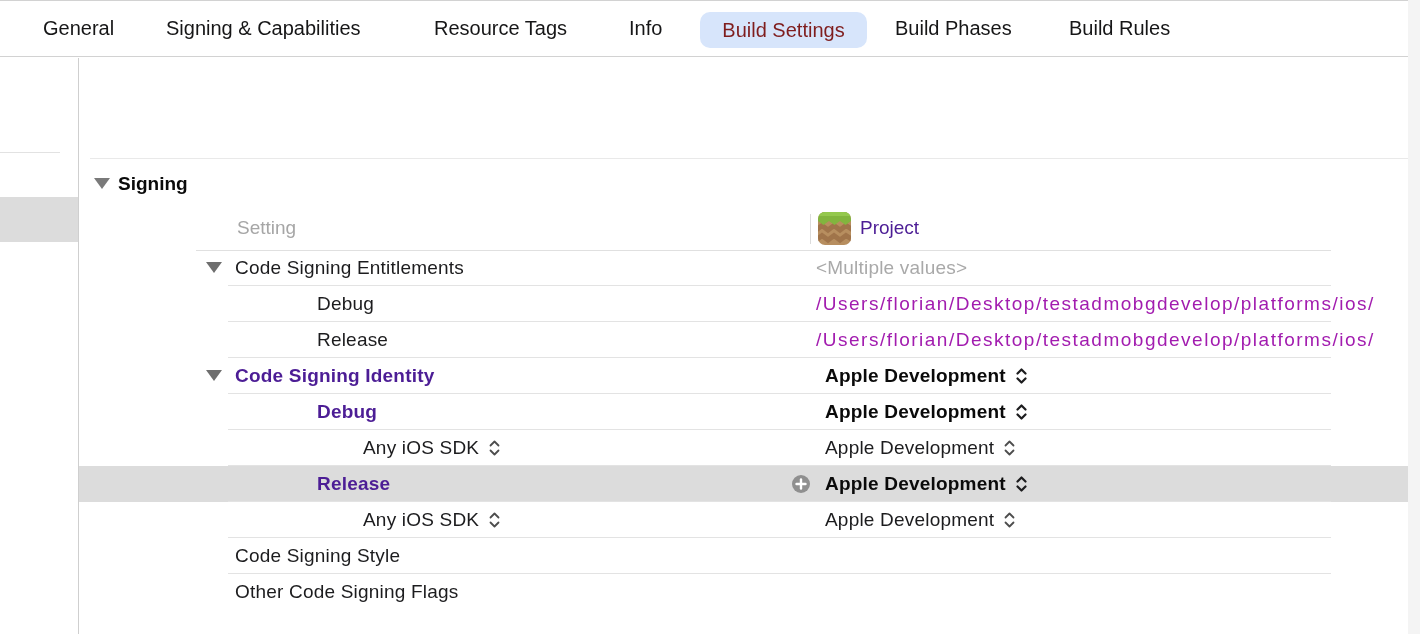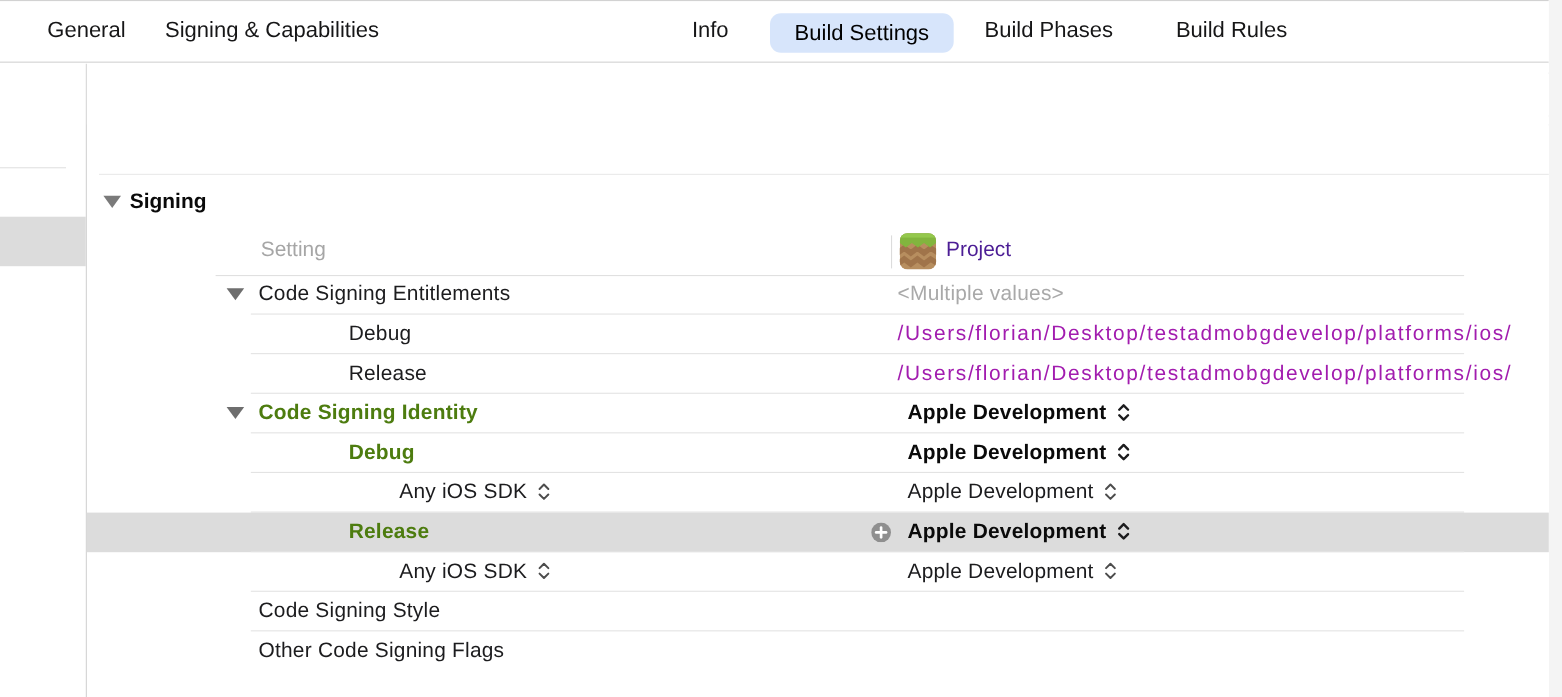--- a/index.html
+++ b/index.html
@@ -4,21 +4,21 @@
 <style>
   html,body{margin:0;padding:0;background:#f4f4f4;}
   .screen{
     position:relative;width:1408px;height:634px;overflow:hidden;background:#fff;
     font-family:"Liberation Sans",sans-serif;color:#1c1c1e;
   }
   
   .tabbar{position:absolute;top:0;left:0;right:0;height:57px;background:#fff;
     border-top:1px solid #d2d2d2;border-bottom:1px solid #d2d2d2;box-sizing:border-box;}
   .tab{position:absolute;top:0;line-height:55px;font-size:20px;color:#161617;white-space:nowrap;cursor:default;}
-  .tab-pill{position:absolute;top:11px;height:36px;width:167px;background:#d7e5fb;color:#000000;
+  .tab-pill{position:absolute;top:11px;height:36px;width:167px;background:#d7e5fb;color:#7f1d1d;
     border-radius:10px;display:flex;align-items:center;justify-content:center;font-size:20px;}
   
   .filterbar{position:absolute;top:58px;left:79px;right:0;height:56px;background:#fff;
     border-bottom:1px solid #c8c8c8;box-sizing:border-box;}
   .fitem{position:absolute;top:0;line-height:55px;font-size:19px;color:#161617;white-space:nowrap;}
   .fpill{position:absolute;top:11px;height:33px;background:#9c9c9c;color:#fff;border-radius:17px;
     display:flex;align-items:center;justify-content:center;font-size:19px;}
   .fdiv{position:absolute;top:13px;width:1px;height:30px;background:#d9d9d9;}
   .fplus{position:absolute;top:0;line-height:53px;font-size:30px;font-weight:300;color:#111;}
   .searchfield{position:absolute;top:8px;left:911px;width:540px;height:40px;border:1px solid #c7c7c7;
@@ -44,38 +44,39 @@
   .col-div{position:absolute;left:731px;top:8px;width:1px;height:30px;background:#dcdcdc;}
   .proj-icon{position:absolute;left:739px;top:6px;width:33px;height:33px;}
   .th-project{position:absolute;left:781px;top:0;line-height:44px;font-size:19px;color:#4c1d95;text-align:center;}
   .hdr-sep{position:absolute;top:192px;left:117px;right:89px;height:1px;background:#e0e0e0;}
   .tbody{position:absolute;top:192px;left:0;right:0;}
   .row{position:relative;height:36px;font-size:19px;}
   .row.hl{background:#dcdcdc;}
   .row .sep{position:absolute;left:149px;right:89px;bottom:0;height:1px;background:#e3e3e3;}
   .row .tri{left:127px;top:12px;border-top-color:#6e6e6e;}
   .rlabel{position:absolute;top:0;line-height:36px;white-space:nowrap;color:#1c1c1e;letter-spacing:0.2px;}
-  .rlabel.bold{font-weight:bold;color:#4d7c0f;}
+  .rlabel.bold{font-weight:bold;color:#4c1d95;}
   .ind-root{left:156px;} .ind-parent{left:156px;} .ind-child{left:238px;} .ind-grandchild{left:284px;}
   .rvalue{position:absolute;top:0;line-height:36px;white-space:nowrap;}
   .v-muted{left:737px;color:#a9a9a9;letter-spacing:0.2px;}
   .v-path{left:737px;color:#a21caf;letter-spacing:1.5px;}
   .v-dropdown{left:746px;color:#1c1c1e;letter-spacing:0.2px;}
   .v-bold{font-weight:bold;color:#0a0a0a;}
   .stepper{margin-left:8px;vertical-align:-3px;}
   .plusbadge{position:absolute;left:713px;top:9px;width:18px;height:18px;}
 </style>
 </head>
 <body>
 
 <div class="screen">
 
   <div class="tabbar">
     <span class="tab" style="left:43px">General</span>
-    <span class="tab" style="left:150px">Signing &amp; Capabilities</span>
+    <span class="tab" style="left:166px">Signing &amp; Capabilities</span>
+    <span class="tab" style="left:434px">Resource Tags</span>
     <span class="tab" style="left:629px">Info</span>
     <span class="tab-pill" style="left:700px">Build Settings</span>
     <span class="tab" style="left:895px">Build Phases</span>
     <span class="tab" style="left:1069px">Build Rules</span>
   </div>
 
   <div class="sidebar">
     <div class="side-line"></div>
     <div class="side-selected"></div>
   </div>

